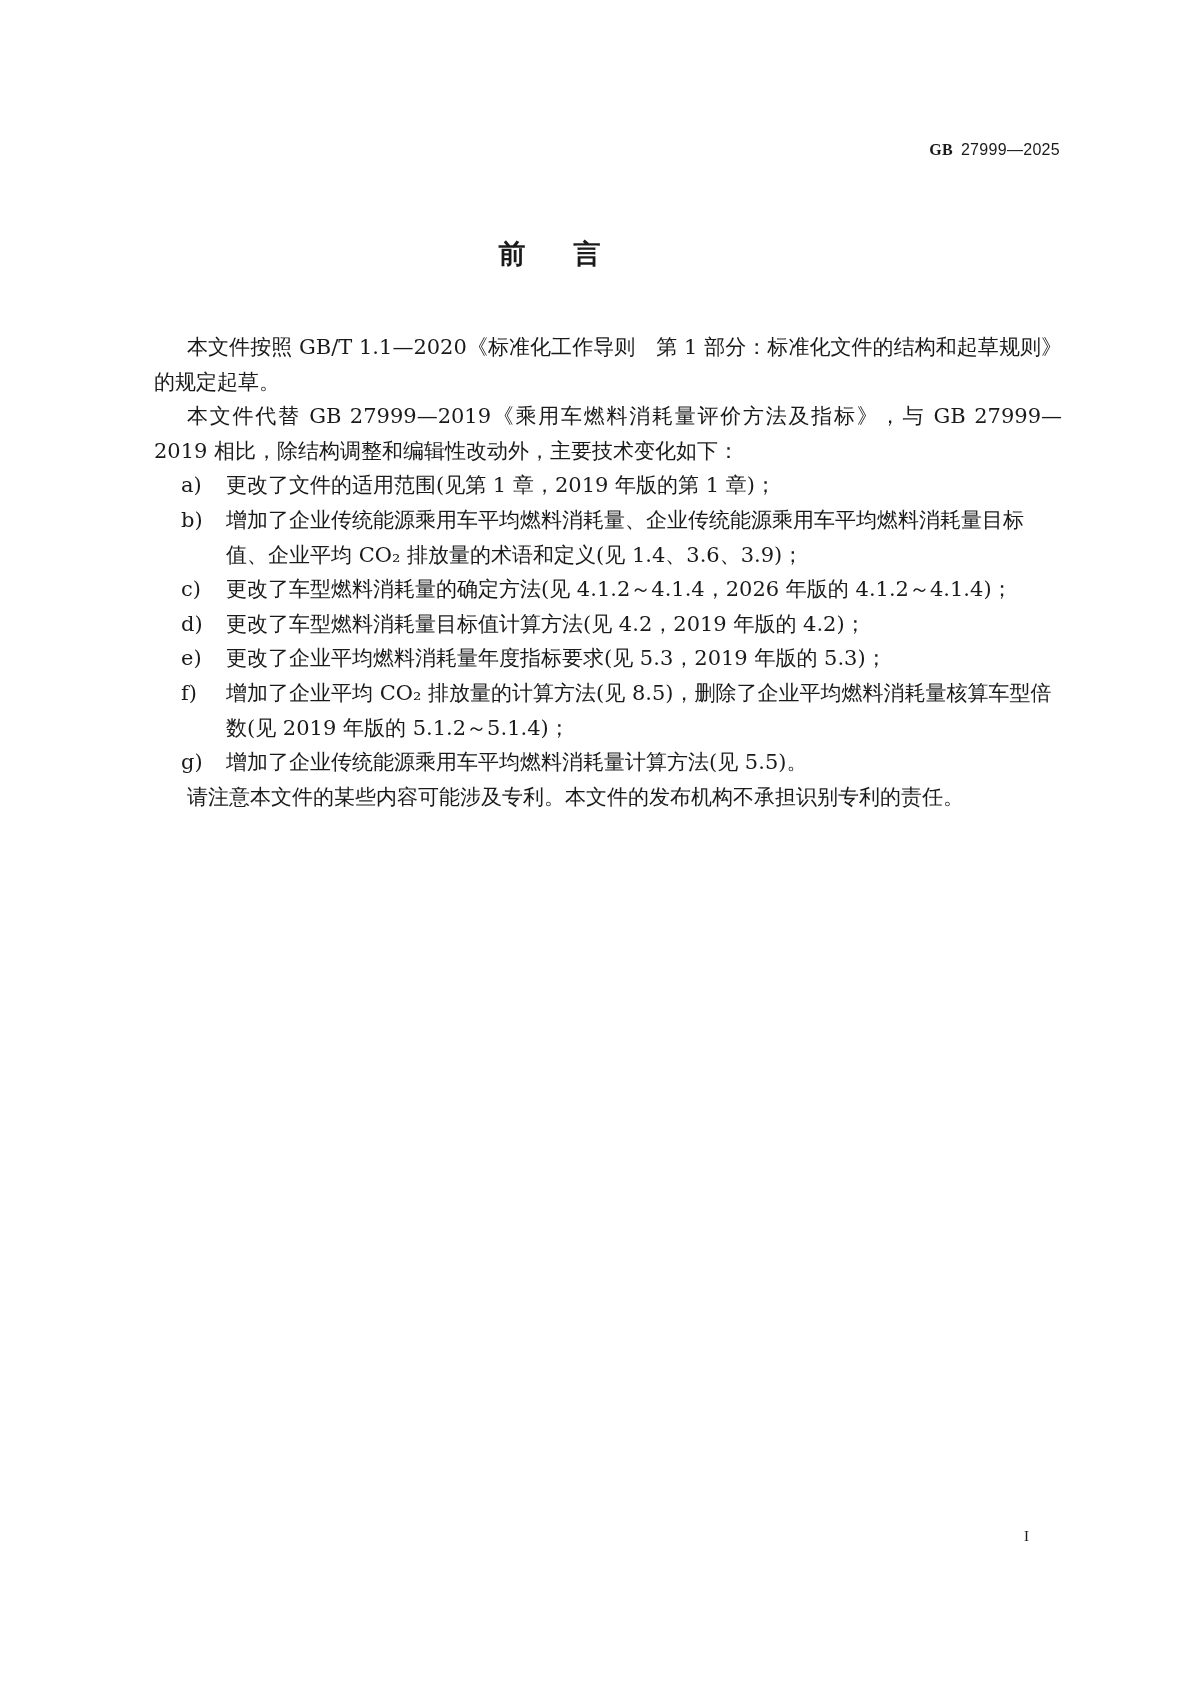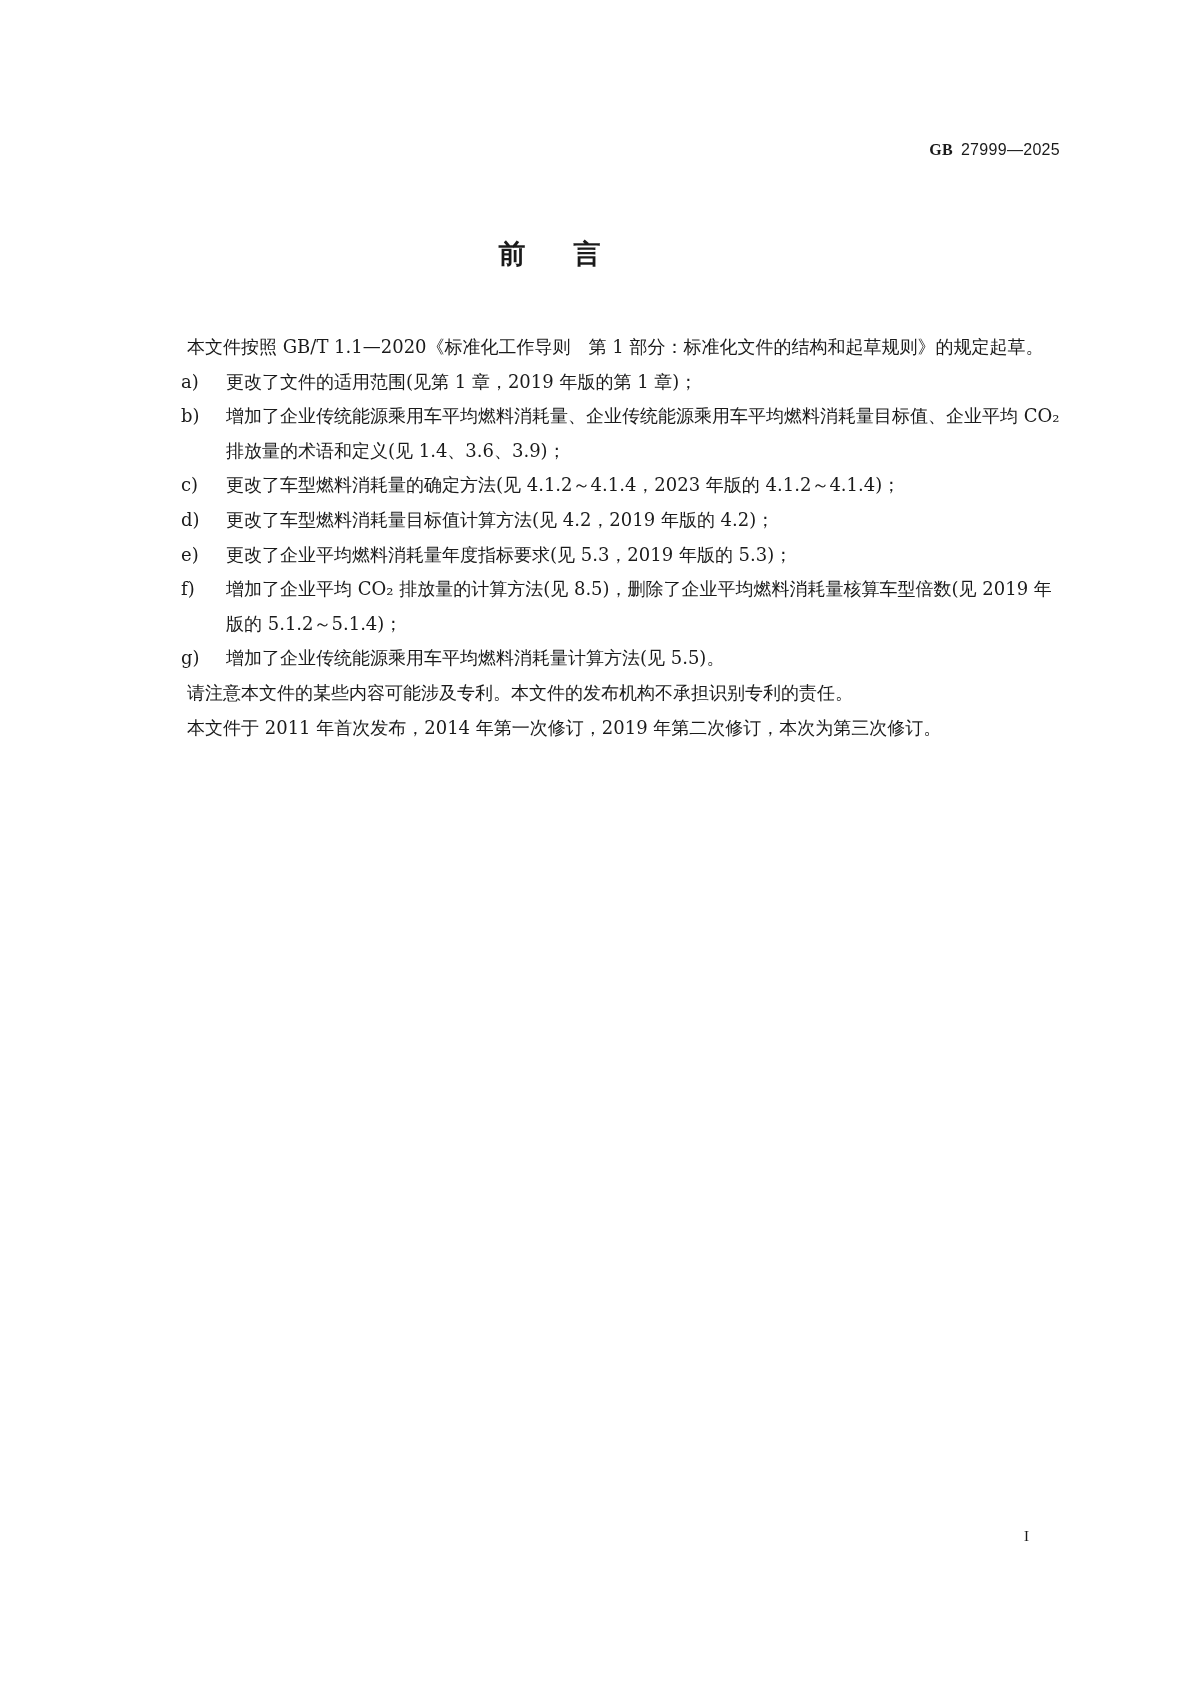--- a/index.html
+++ b/index.html
@@ -3,65 +3,65 @@
   <meta charset="utf-8">
   <style>
     html, body { margin:0; padding:0; background:#ffffff; }
     body { width:1191px; height:1685px; position:relative; overflow:hidden;
       font-family: "DejaVu Serif", "Liberation Serif", serif; color:#1a1a1a; }
     .std-code { position:absolute; top:140px; right:131px; font-size:16px; letter-spacing:0.3px; }
     .std-code .gb { font-family:"Liberation Serif", serif; font-weight:bold; margin-right:8px; }
     .std-code .num { font-family:"Liberation Sans", sans-serif; }
     .title { position:absolute; top:236px; left:0; width:1099px; text-align:center;
       font-family:"DejaVu Sans", sans-serif; font-weight:bold; font-size:27px; letter-spacing:48px; padding-left:48px; box-sizing:border-box; }
-    .body { position:absolute; top:330px; left:154px; width:908px; font-size:18px; line-height:34.6px; }
+    .body { position:absolute; top:330px; left:154px; width:908px; font-size:21px; line-height:34.6px; }
     .para { text-indent:33px; margin:0; text-align:justify; }
     .item { display:flex; margin:0; }
     .item .lbl { width:45px; flex:none; padding-left:27px; }
     .item .txt { flex:1; }
     .pagenum { position:absolute; top:1528px; left:1024px; font-size:15px; font-family:"Liberation Serif", serif; }
   </style>
 </head>
 <body>
 
 <div class="std-code">
   <span class="gb">GB</span><span class="num">27999—2025</span>
 </div>
 
 <div class="title">前言</div>
 
 <div class="body">
   <p class="para">本文件按照 GB/T 1.1—2020《标准化工作导则　第 1 部分：标准化文件的结构和起草规则》的规定起草。</p>
+  <p class="para">本文件代替 GB 27999—2019《乘用车燃料消耗量评价方法及指标》，与 GB 27999—2019 相比，除结构调整和编辑性改动外，主要技术变化如下：</p>
 
   <div class="item">
     <span class="lbl">a)</span>
     <span class="txt">更改了文件的适用范围(见第 1 章，2019 年版的第 1 章)；</span>
   </div>
   <div class="item">
     <span class="lbl">b)</span>
     <span class="txt">增加了企业传统能源乘用车平均燃料消耗量、企业传统能源乘用车平均燃料消耗量目标值、企业平均 CO₂ 排放量的术语和定义(见 1.4、3.6、3.9)；</span>
   </div>
   <div class="item">
     <span class="lbl">c)</span>
-    <span class="txt">更改了车型燃料消耗量的确定方法(见 4.1.2～4.1.4，2023 年版的 4.1.2～4.1.4)；</span>
+    <span class="txt">更改了车型燃料消耗量的确定方法(见 4.1.2～4.1.4，2026 年版的 4.1.2～4.1.4)；</span>
   </div>
   <div class="item">
     <span class="lbl">d)</span>
     <span class="txt">更改了车型燃料消耗量目标值计算方法(见 4.2，2019 年版的 4.2)；</span>
   </div>
   <div class="item">
     <span class="lbl">e)</span>
     <span class="txt">更改了企业平均燃料消耗量年度指标要求(见 5.3，2019 年版的 5.3)；</span>
   </div>
   <div class="item">
     <span class="lbl">f)</span>
     <span class="txt">增加了企业平均 CO₂ 排放量的计算方法(见 8.5)，删除了企业平均燃料消耗量核算车型倍数(见 2019 年版的 5.1.2～5.1.4)；</span>
   </div>
   <div class="item">
     <span class="lbl">g)</span>
     <span class="txt">增加了企业传统能源乘用车平均燃料消耗量计算方法(见 5.5)。</span>
   </div>
 
   <p class="para">请注意本文件的某些内容可能涉及专利。本文件的发布机构不承担识别专利的责任。</p>
-  <p class="para">本文件于 2011 年首次发布，2014 年第一次修订，2019 年第二次修订，本次为第三次修订。</p>
 </div>
 
 <div class="pagenum">I</div>
 
 </body></html>

